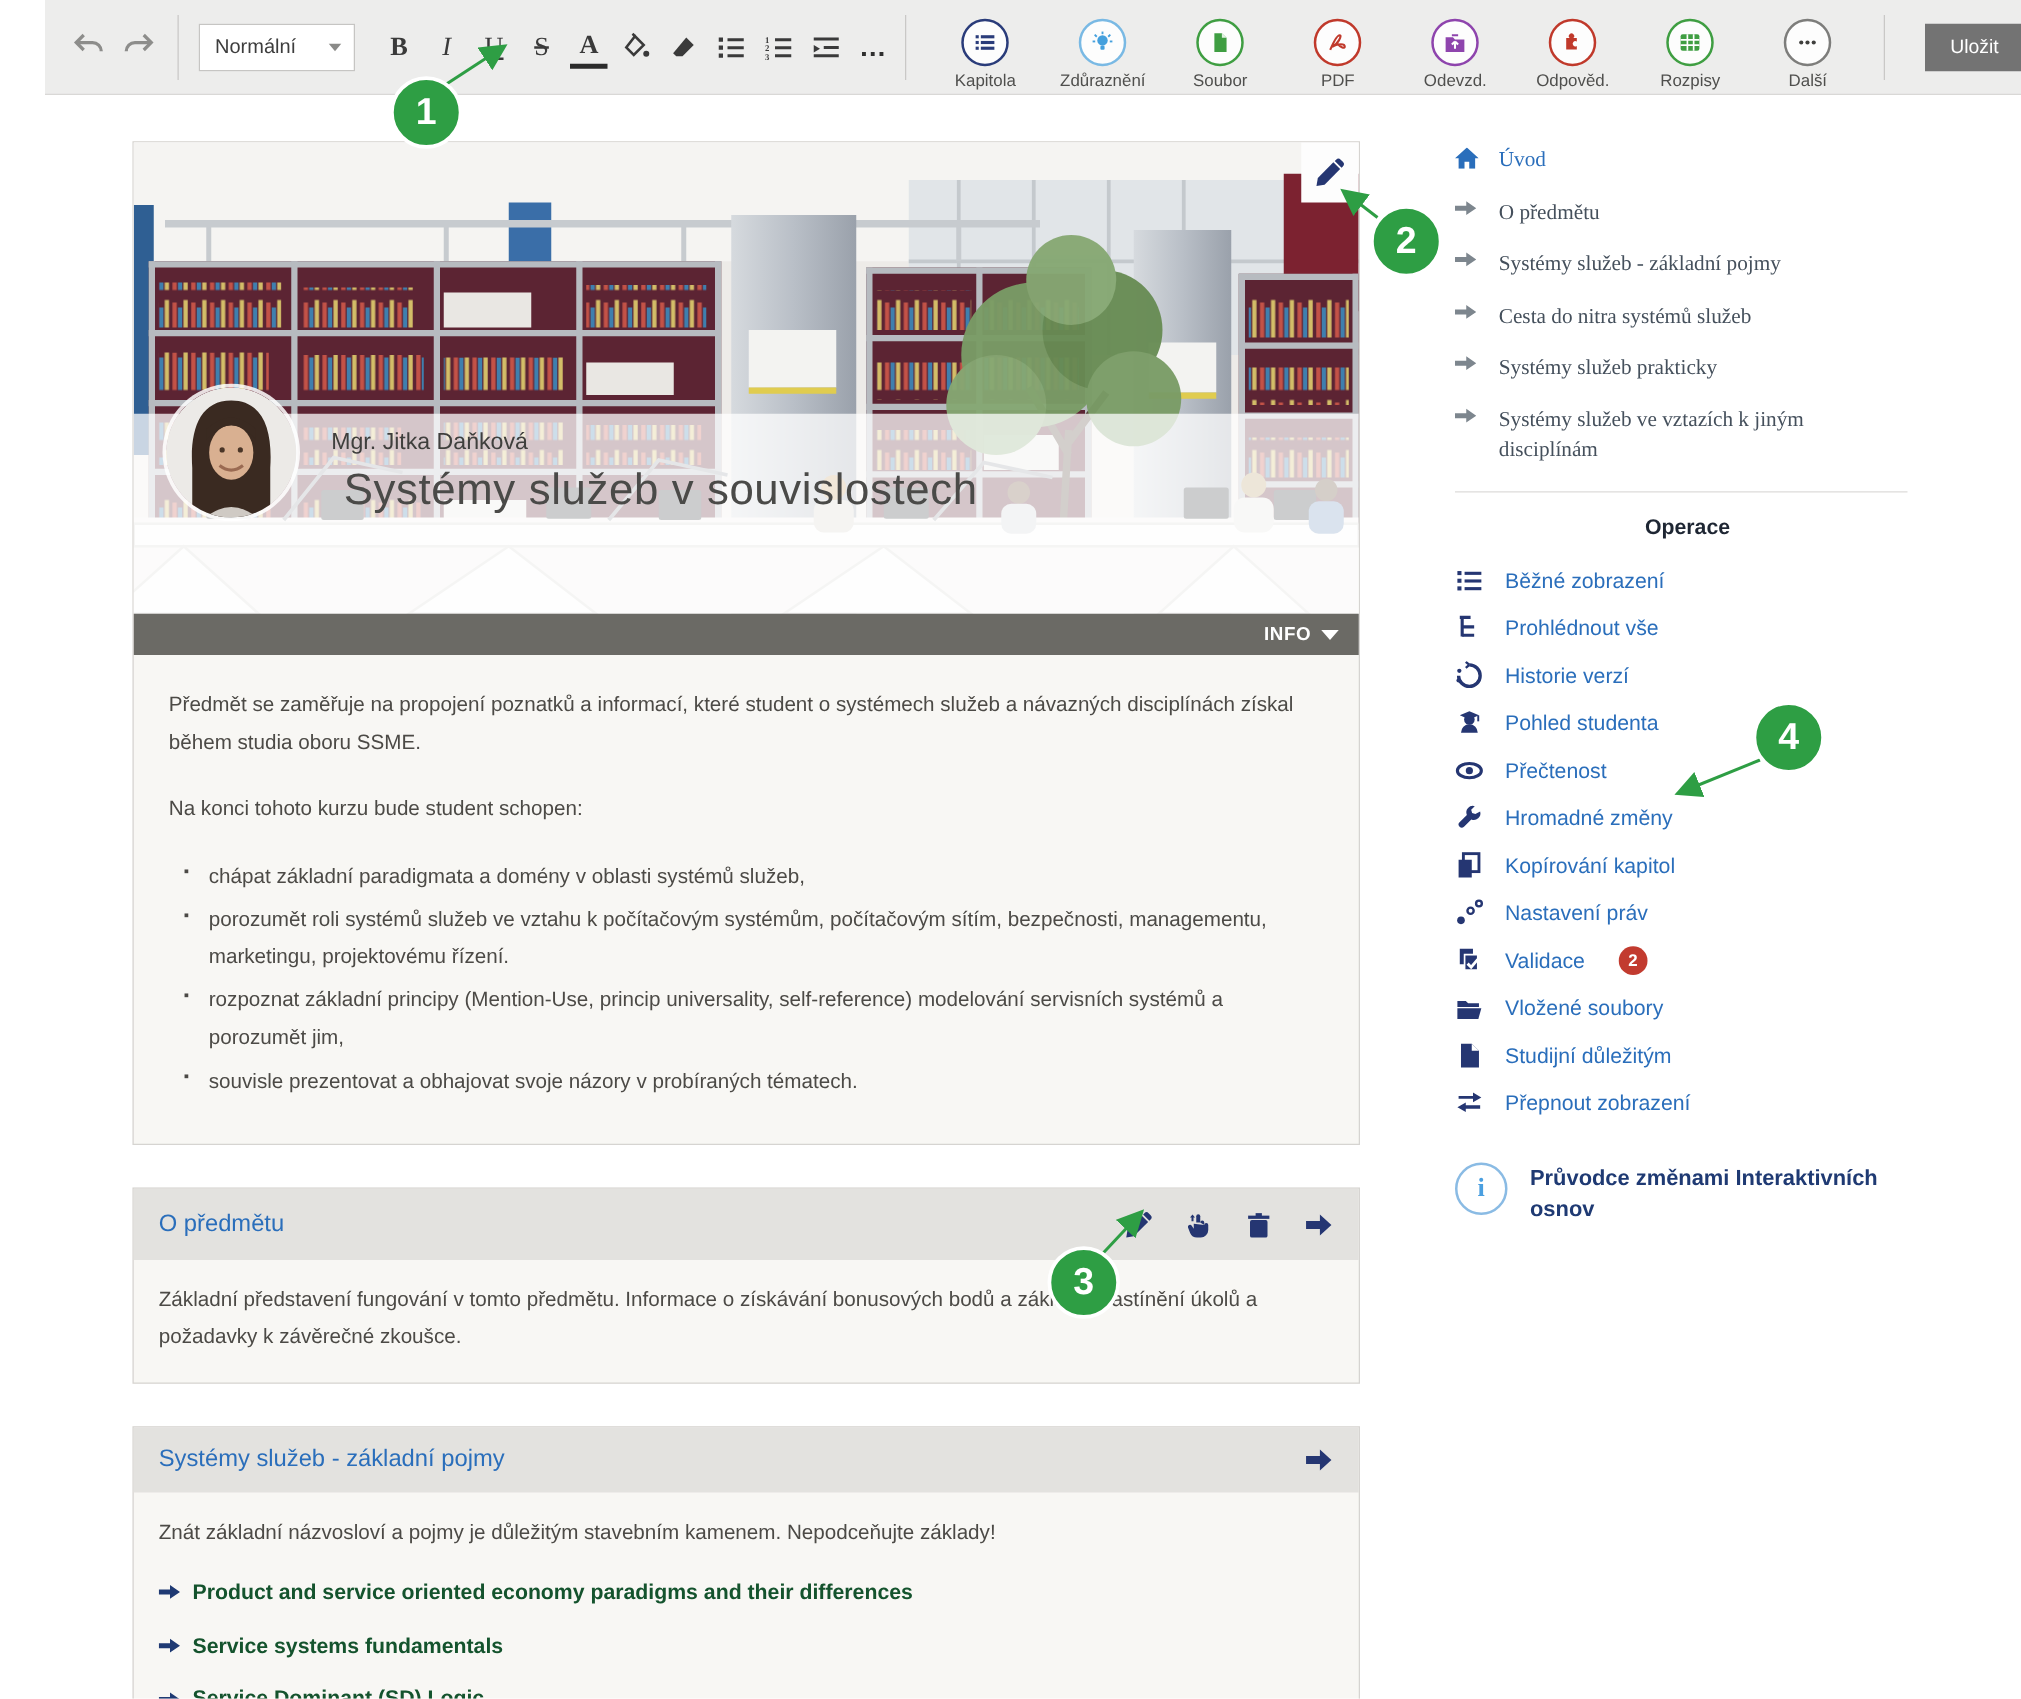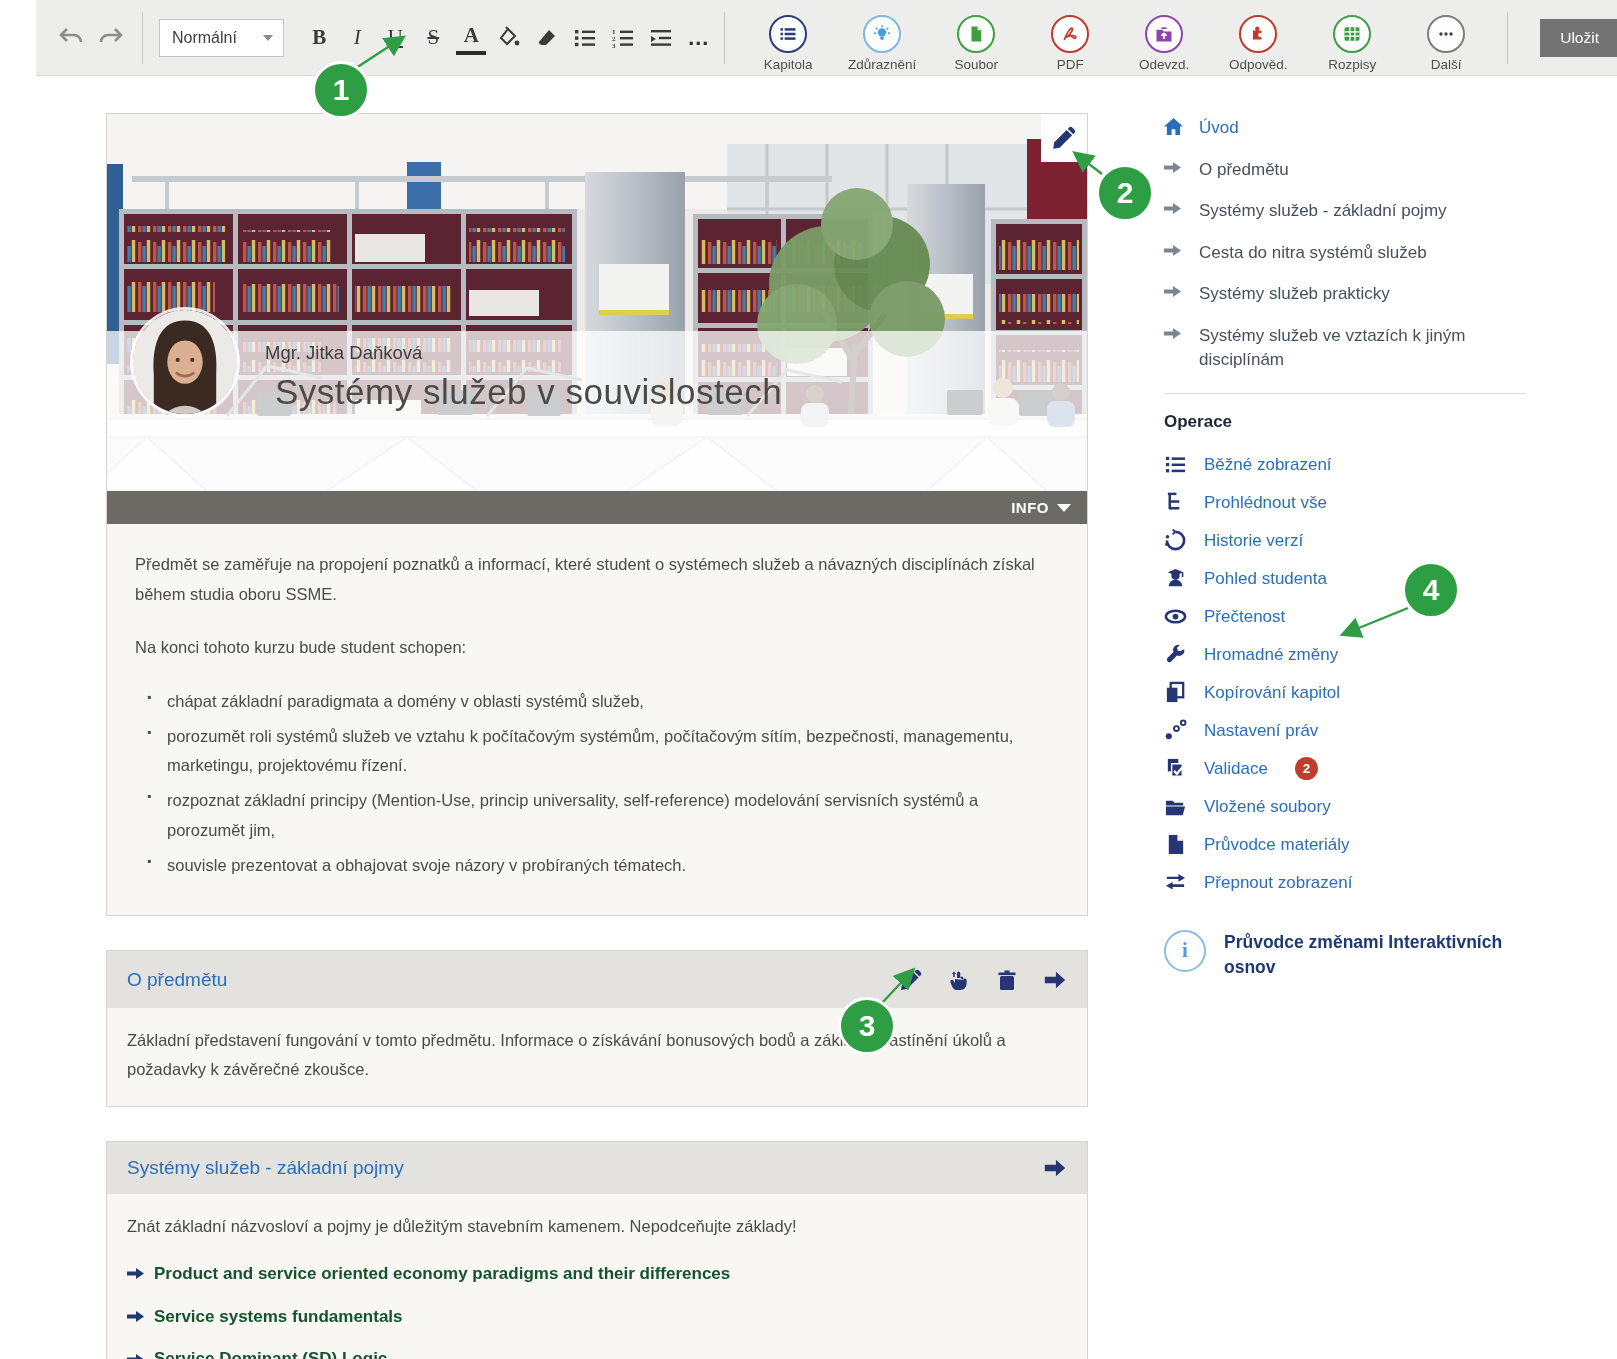--- a/index.html
+++ b/index.html
@@ -62,24 +62,24 @@
   .sec-body { padding:18px 20px 22px 20px; font-size:16.5px; color:#4c4a46; line-height:1.75; }
   .sec-links { margin-top:18px; display:flex; flex-direction:column; gap:13px; }
   .sec-link { display:flex; align-items:center; gap:10px; color:#14532d; font-weight:bold; font-size:17px; cursor:pointer; }
   #card-pojmy { min-height:320px; }
   #card-pojmy .sec-head { height:52px; }
 
   
   .sidebar { position:absolute; left:1128px; top:116px; width:372px; }
   .nav-item { display:flex; align-items:flex-start; gap:15px; min-height:41.5px; cursor:pointer; }
   .nav-item .ic { flex:none; width:20px; margin-top:2px; }
-  .nav-item .nl { font-size:17px; color:#45505c; line-height:1.45; }
+  .nav-item .nl { font-size:17px; color:#45505c; line-height:1.45;font-family:Liberation Serif, serif; }
   .nav-item.active .nl { color:#2a6ebb; }
   .sb-divider { border:none; border-top:1px solid #dddcda; margin:20px 0 18px 0; width:362px; }
-  .ops-title { font-size:17px; font-weight:bold; color:#1e2633; margin-bottom:14px; }
+  .ops-title { font-size:17px; font-weight:bold; color:#1e2633; margin-bottom:14px;text-align:center; }
   .op-item { display:flex; align-items:center; gap:17px; height:38px; cursor:pointer; }
   .op-item .ic { flex:none; width:23px; height:23px; }
   .op-item .ol { font-size:17px; color:#2a6ebb; }
   .badge { display:inline-flex; align-items:center; justify-content:center; width:23px; height:23px; border-radius:50%; background:#c23b2f; color:#fff; font-size:13.5px; font-weight:bold; margin-left:10px; }
   .guide { display:flex; gap:18px; margin-top:28px; cursor:pointer; }
   .guide .i-circle { flex:none; width:42px; height:42px; border-radius:50%; border:2px solid #8abbe4; color:#4a9fe0; display:flex; align-items:center; justify-content:center; font-size:21px; font-weight:bold; font-family:"Liberation Serif",serif; }
   .guide .gt { font-size:17.5px; font-weight:bold; color:#1f3a73; line-height:1.45; max-width:290px; }
 
   
   .ann-layer { position:absolute; left:0; top:0; width:1617px; height:1359px; pointer-events:none; z-index:60; }
@@ -639,21 +639,21 @@
             <path d="M2 6 h7 l2 2 h9 v3 H2 z"></path>
             <path d="M2 12 h20 l-2.5 9 H2 z"></path>
           </svg></span>
       <span class="ol">Vložené soubory</span>
     </div>
     <div class="op-item">
       <span class="ic"><svg viewBox="0 0 24 24" width="23" height="23">
             <path d="M5 2 h9 l6 6 v14 H5 z" fill="#253672"></path>
             <path d="M14 2 v6 h6 z" fill="#fff"></path>
           </svg></span>
-      <span class="ol">Průvodce materiály</span>
+      <span class="ol">Studijní důležitým</span>
     </div>
     <div class="op-item">
       <span class="ic"><svg viewBox="0 0 24 24" width="23" height="23" fill="#253672">
             <path d="M3 7.5 h12 V4 l7 5 -7 5 v-3.5 H3 z" transform="scale(1,0.8)"></path>
             <path d="M21 16 h-12 v-3 l-7 5 7 5 v-3.5 h12 z" transform="translate(0,1) scale(1,0.8)"></path>
           </svg></span>
       <span class="ol">Přepnout zobrazení</span>
     </div>
 
     <div class="guide">

